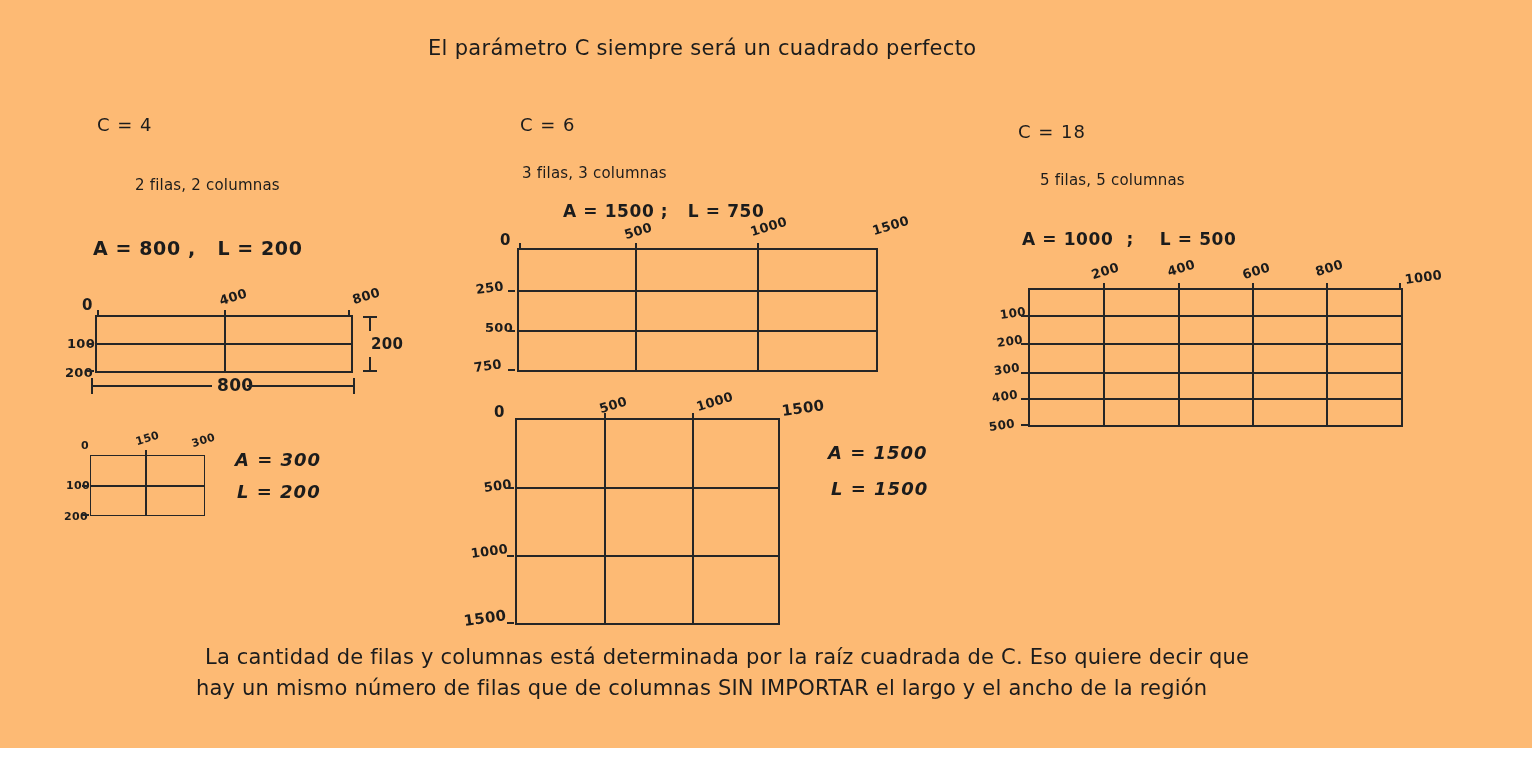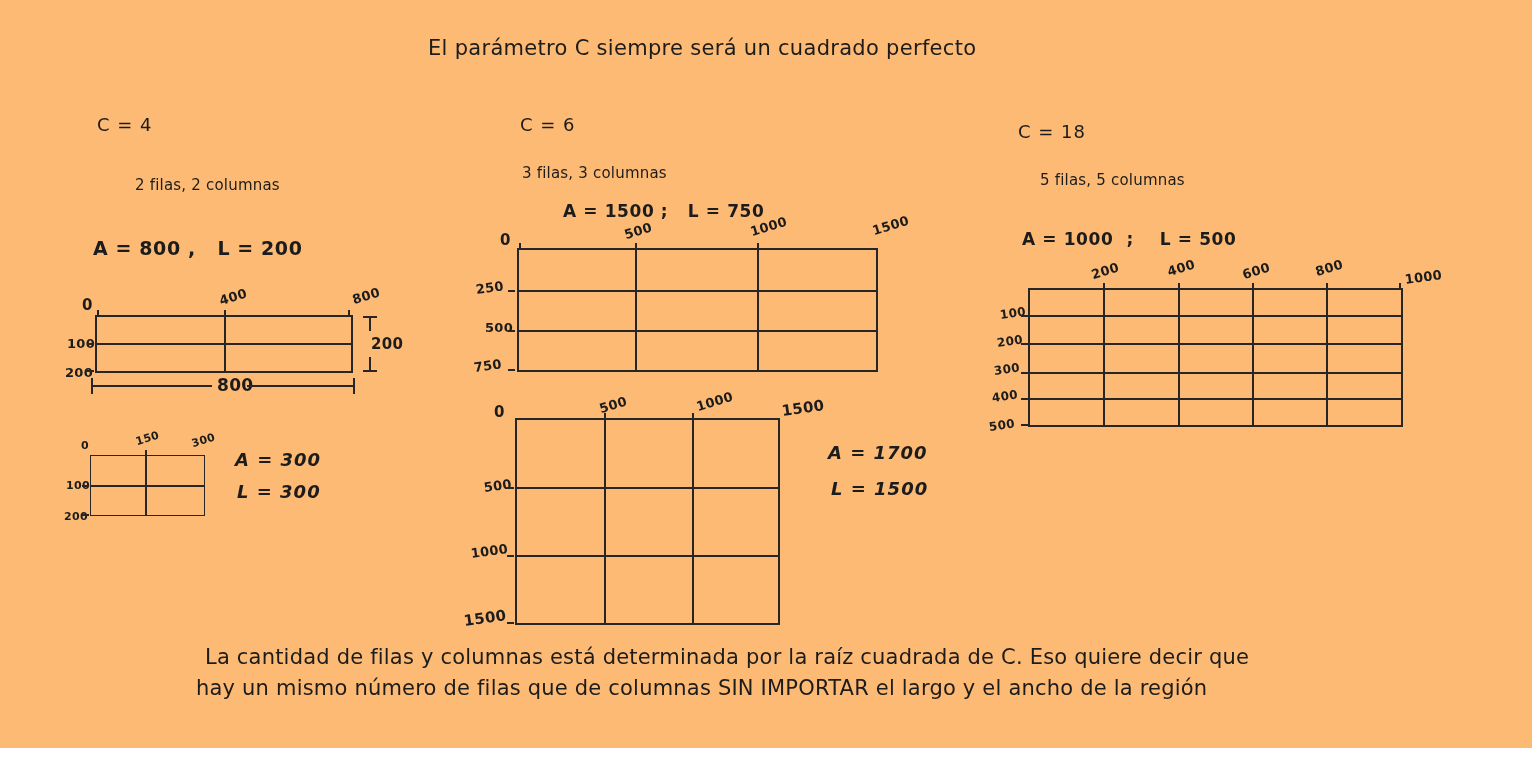--- a/index.html
+++ b/index.html
@@ -90,21 +90,21 @@
     <span class="tick sm" style="left:-10px;top:-17px;">0</span>
     <span class="tick sm rot" style="left:47px;top:-21px;">150</span>
     <span class="tick sm rot" style="left:103px;top:-19px;">300</span>
     <span class="tick sm" style="left:-25px;top:23px;">100</span>
     <span class="tick sm" style="left:-27px;top:54px;">200</span>
     <i class="tm v" style="left:54px;top:-6px;"></i>
     <i class="tm h" style="left:-9px;top:29px;"></i>
     <i class="tm h" style="left:-9px;top:58px;"></i>
   </div>
   <div class="lbl side" style="left:235px;top:449px;">A = 300</div>
-  <div class="lbl side" style="left:237px;top:481px;">L = 300</div>
+  <div class="lbl side" style="left:237px;top:481px;">L = 200</div>
 
   <div class="lbl h1" style="left:520px;top:114px;">C = 6</div>
   <div class="lbl sub" style="left:522px;top:164px;">3 filas, 3 columnas</div>
   <div class="lbl params pre" style="left:563px;top:201px;">A = 1500 ;   L = 750</div>
 
   <div class="grid" style="left:517px;top:248px;width:361px;height:124px;">
     <div class="gl v" style="left:116px;"></div>
     <div class="gl v" style="left:238px;"></div>
     <div class="gl h" style="top:40px;"></div>
     <div class="gl h" style="top:80px;"></div>
@@ -134,21 +134,21 @@
     <span class="tick md rot8" style="left:266px;top:-18px;">1500</span>
     <span class="tick rot8" style="left:-32px;top:60px;">500</span>
     <span class="tick rot8" style="left:-45px;top:126px;">1000</span>
     <span class="tick md rot8" style="left:-52px;top:192px;">1500</span>
     <i class="tm v" style="left:87px;top:-7px;"></i>
     <i class="tm v" style="left:175px;top:-7px;"></i>
     <i class="tm h" style="left:-10px;top:67px;"></i>
     <i class="tm h" style="left:-10px;top:135px;"></i>
     <i class="tm h" style="left:-10px;top:202px;"></i>
   </div>
-  <div class="lbl side" style="left:828px;top:442px;">A = 1700</div>
+  <div class="lbl side" style="left:828px;top:442px;">A = 1500</div>
   <div class="lbl side" style="left:831px;top:478px;">L = 1500</div>
 
   <div class="lbl h1" style="left:1018px;top:121px;">C = 18</div>
   <div class="lbl sub" style="left:1040px;top:171px;">5 filas, 5 columnas</div>
   <div class="lbl params pre" style="left:1022px;top:229px;">A = 1000  ;    L = 500</div>
 
   <div class="grid" style="left:1028px;top:288px;width:375px;height:139px;">
     <div class="gl v" style="left:73px;"></div>
     <div class="gl v" style="left:148px;"></div>
     <div class="gl v" style="left:222px;"></div>

